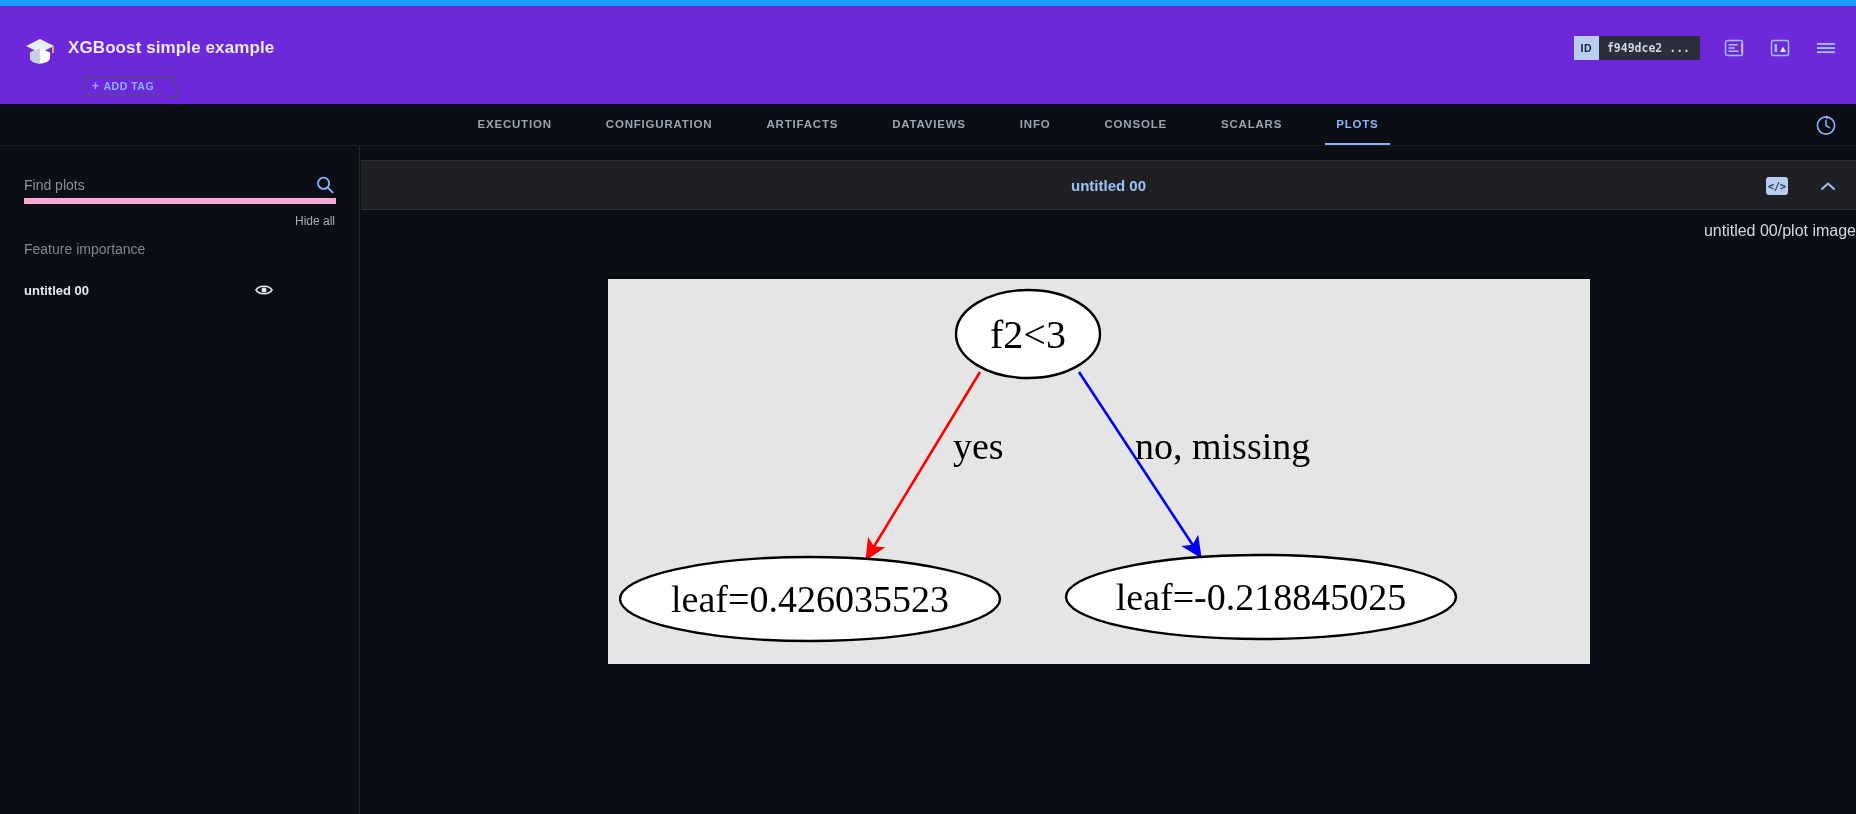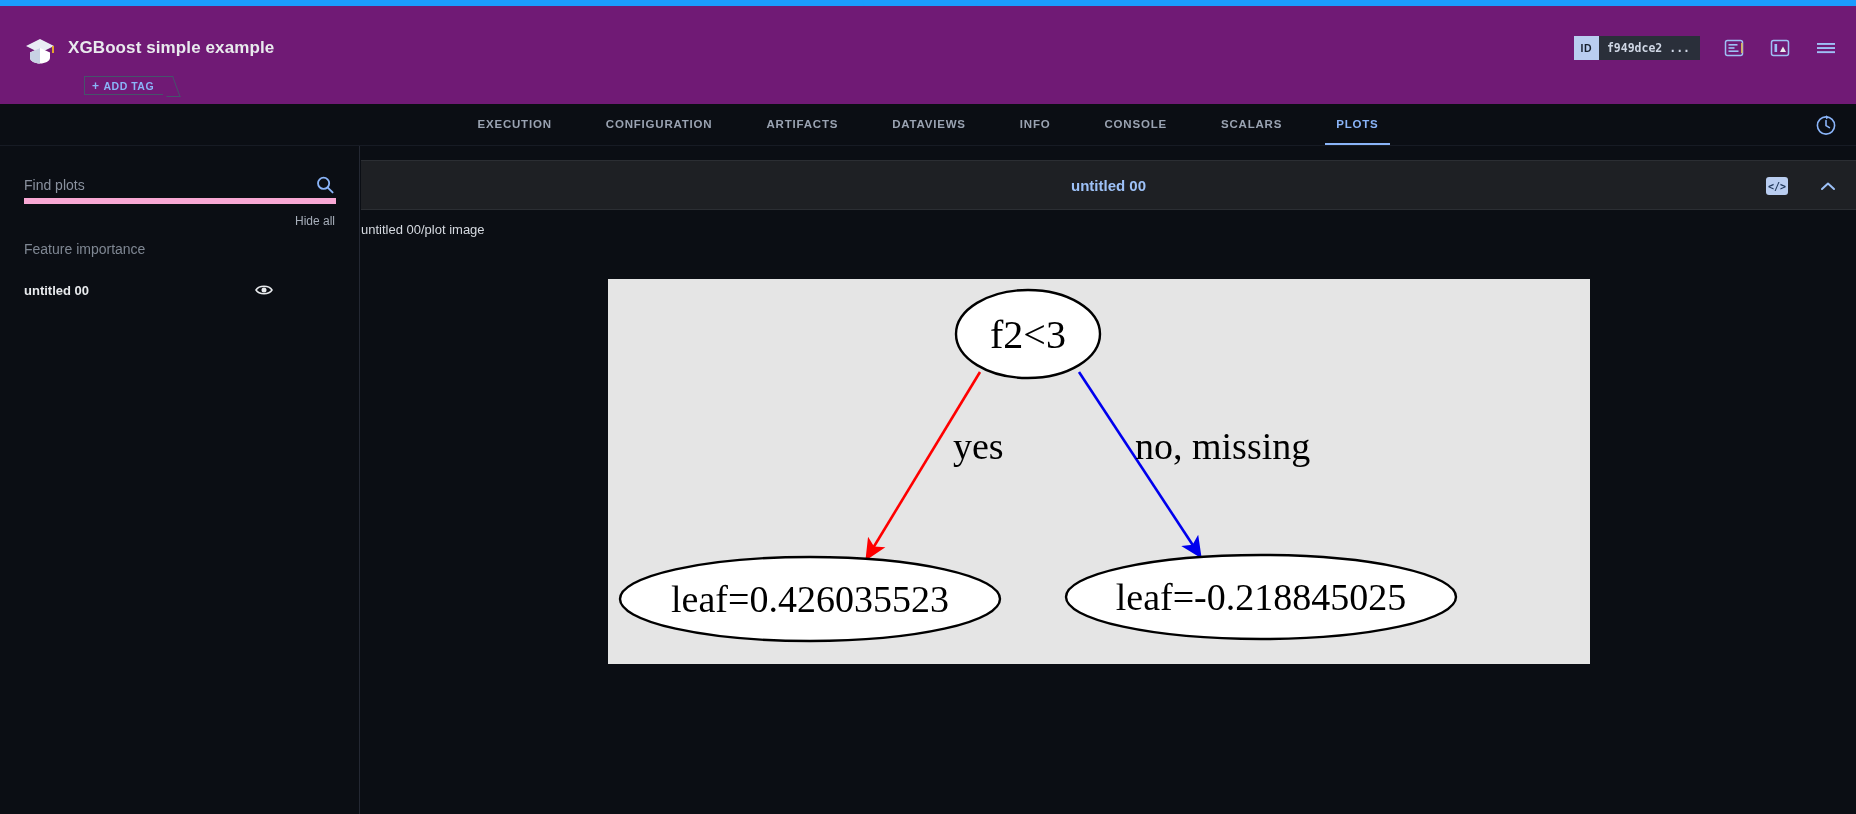--- a/index.html
+++ b/index.html
@@ -18,21 +18,21 @@
   }
   .status-badge {
     position: absolute; top: 0; left: 852px; width: 136px; height: 28px;
     background: #1a9cff; color: #0b0e14;
     font-size: 11.5px; font-weight: bold; letter-spacing: 1.1px;
     display: flex; align-items: center; justify-content: center;
     clip-path: polygon(10px 0, 126px 0, 116px 28px, 20px 28px);
   }
 
   
-  .header { position: absolute; top: 6px; left: 0; width: 1856px; height: 98px; background: #701a75; }
+  .header { position: absolute; top: 6px; left: 0; width: 1856px; height: 98px; background: #6d28d9; }
   .logo-wrap { position: absolute; left: 24px; top: 30px; width: 32px; height: 30px; }
   .title-row { position: absolute; left: 68px; top: 32px; display: flex; align-items: center; }
   .exp-title { color: #e8eaed; font-size: 17px; font-weight: bold; letter-spacing: .1px; }
   .add-tag {
     position: absolute; left: 84px; top: 70px; height: 19px;
     display: flex; align-items: center; padding: 0 9px 0 7px;
     border: 1px solid #46536b; border-right: none;
     color: #8ab4f8; font-size: 10.5px; font-weight: bold; letter-spacing: .5px;
     background: transparent; cursor: pointer;
   }
@@ -122,21 +122,21 @@
   .code-btn {
     width: 22px; height: 18px; background: #b9cdf0; border-radius: 3px;
     display: flex; align-items: center; justify-content: center;
     color: #1d3557; font-size: 10px; font-weight: bold; cursor: pointer;
     font-family: "DejaVu Sans Mono", monospace;
   }
   .collapse-btn { width: 20px; height: 20px; display: flex; align-items: center; justify-content: center; cursor: pointer; }
 
   .plot-caption {
     position: absolute; top: 76px; left: 0; width: 1495px;
-    text-align: left; color: #d5d9e0; font-size: 13px;
+    text-align: right; color: #d5d9e0; font-size: 16px;
   }
   .plot-canvas {
     position: absolute; top: 133px; left: 247px; width: 982px; height: 385px;
     background: #e5e5e5;
   }
 
   
   .tree-svg { display: block; width: 982px; height: 385px; }
   .tree-text { font-family: "Liberation Serif", "DejaVu Serif", serif; fill: #000; }
 </style>

